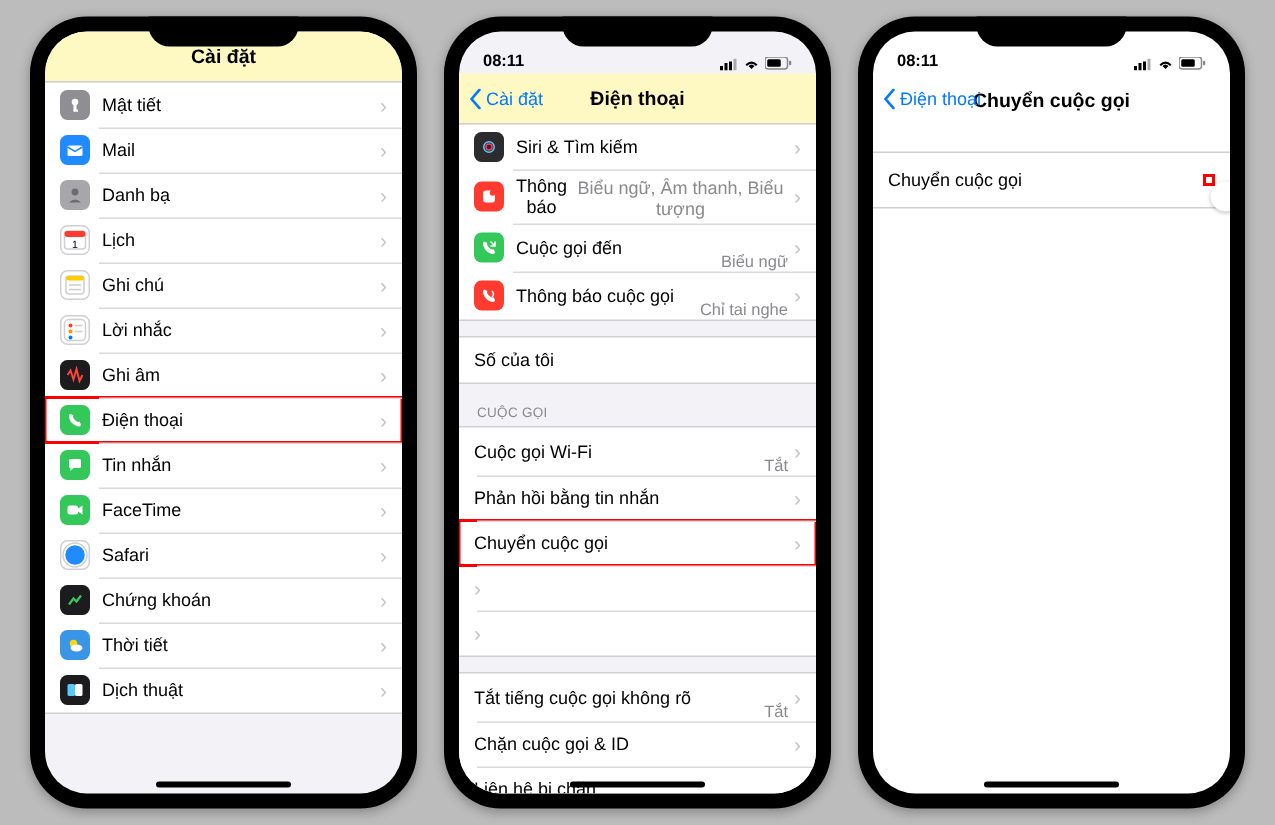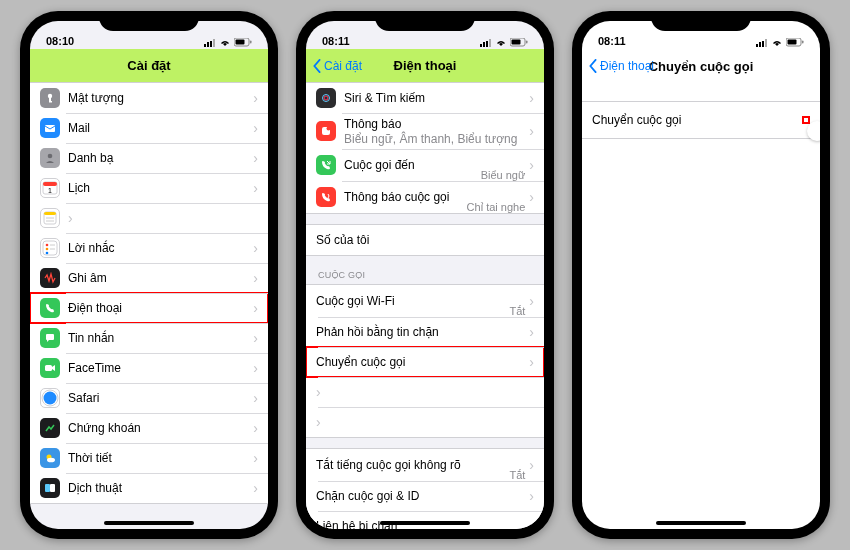--- a/index.html
+++ b/index.html
@@ -57,21 +57,21 @@
   }
   .status-right { display: flex; align-items: center; gap: 3px; }
   .signal, .wifi, .battery { display: inline-block; }
   .signal svg, .wifi svg, .battery svg { display: block; }
   .nav {
     height: 34px;
     display: flex;
     align-items: center;
     justify-content: center;
     position: relative;
-    background: #bef264;
+    background: #fef9c3;
     border-bottom: 0.5px solid #d0d0d4;
     flex-shrink: 0;
   }
   .nav.plain { background: #fff; border-bottom: none; }
   .nav-title { font-size: 13px; font-weight: 600; }
   .nav-back {
     position: absolute;
     left: 6px;
     display: flex;
     align-items: center;
@@ -115,21 +115,21 @@
     margin-right: 8px;
     flex-shrink: 0;
     display: flex;
     align-items: center;
     justify-content: center;
     color: #fff;
     font-size: 11px;
   }
   .row-label { font-size: 12px; color: #000; flex: 1; }
   .row-sub { font-size: 12px; color: #8a8a8e; margin-top: 1px; }
-  .row-text { display: flex; flex-direction: column; flex: 1; }
+  .row-text { display: flex; flex-direction: row; flex: 1; text-align: center; }
   .row-value { font-size: 11px; color: #8a8a8e; margin-right: 4px; margin-top: 20px; }
   .chevron { color: #c5c5c9; font-size: 14px; font-weight: 300; }
   .highlight { border: 2px solid #ff0000; }
   .highlight-inset { outline: 2px solid #ff0000; outline-offset: -1px; }
   .home-indicator {
     position: absolute;
     bottom: 4px;
     left: 50%;
     transform: translateX(-50%);
     width: 90px;
@@ -157,59 +157,34 @@
   }
   .toggle-wrap { padding: 2px; }
   .row.tall { min-height: 36px; }
 </style>
 </head>
 <body>
 
 <div class="phone">
   <div class="notch"></div>
   <div class="screen">
-    <div class="status-bar">
-      <span>08:10</span>
-      <span class="status-right">
-        <span class="signal">
-            <svg width="12" height="8">
-              <rect x="0" y="5" width="2" height="3" fill="#000"></rect>
-              <rect x="3" y="3" width="2" height="5" fill="#000"></rect>
-              <rect x="6" y="2" width="2" height="6" fill="#000"></rect>
-              <rect x="9" y="0" width="2" height="8" fill="#aaa"></rect>
-            </svg>
-          </span>
-        <span class="wifi">
-            <svg width="12" height="8">
-              <path d="M6 7 L4 5 Q6 3 8 5 Z M2 4 Q6 0 10 4 L9 5 Q6 2 3 5 Z" fill="#000"></path>
-            </svg>
-          </span>
-        <span class="battery">
-            <svg width="18" height="9">
-              <rect x="0" y="0" width="15" height="8" rx="2" fill="none" stroke="#888" stroke-width="1"></rect>
-              <rect x="1.5" y="1.5" width="9" height="5" rx="1" fill="#000"></rect>
-              <rect x="16" y="2.5" width="1.5" height="3" rx="0.7" fill="#888"></rect>
-            </svg>
-          </span>
-      </span>
-    </div>
     <div class="nav">
       <span class="nav-title">Cài đặt</span>
     </div>
     <div class="content">
       <div class="group first" id="s1-group">
           <div class="row">
             <span class="row-icon" style="background: rgb(142, 142, 147);">
               <svg width="12" height="12">
                 <circle cx="6" cy="4" r="2.2" fill="#fff"></circle>
                 <rect x="5" y="5" width="2" height="5" fill="#fff"></rect>
                 <rect x="5" y="9" width="3" height="1.5" fill="#fff"></rect>
               </svg>
             </span>
-            <span class="row-label">Mật tượng</span>
+            <span class="row-label">Mật tiết</span>
             <span class="chevron">›</span>
           </div>
           <div class="row">
             <span class="row-icon" style="background: rgb(31, 139, 255);">
               <svg width="12" height="12">
                 <rect x="1" y="3" width="10" height="7" rx="1" fill="#fff"></rect>
                 <path d="M1 4 L6 7 L11 4" fill="none" stroke="#1f8bff" stroke-width="1"></path>
               </svg>
             </span>
             <span class="row-label">Mail</span>
@@ -238,20 +213,21 @@
           </div>
           <div class="row">
             <span class="row-icon" style="background: rgb(255, 255, 255); border: 0.5px solid rgb(208, 208, 212);">
               <svg width="16" height="16">
                 <rect x="2" y="2" width="12" height="12" rx="2" fill="#fff" stroke="#d0d0d4"></rect>
                 <rect x="2" y="2" width="12" height="3" rx="2" fill="#ffcc00"></rect>
                 <line x1="4" y1="8" x2="12" y2="8" stroke="#ccc"></line>
                 <line x1="4" y1="11" x2="12" y2="11" stroke="#ccc"></line>
               </svg>
             </span>
+            <span class="row-label">Ghi chú</span>
             <span class="chevron">›</span>
           </div>
           <div class="row">
             <span class="row-icon" style="background: rgb(255, 255, 255); border: 0.5px solid rgb(208, 208, 212);">
               <svg width="16" height="16">
                 <rect x="1" y="1" width="14" height="14" rx="3" fill="#fff" stroke="#d0d0d4"></rect>
                 <circle cx="5" cy="5" r="1.3" fill="#ff3b30"></circle>
                 <circle cx="5" cy="9" r="1.3" fill="#ff9500"></circle>
                 <circle cx="5" cy="13" r="1.3" fill="#007aff"></circle>
                 <line x1="8" y1="5" x2="13" y2="5" stroke="#ccc"></line>
@@ -438,21 +414,21 @@
         </div>
       </div>
       <div class="group-header" style="margin-top:10px;">CUỘC GỌI</div>
       <div class="group" id="s2-calls" style="margin-top:0;">
           <div class="row noicon">
             <span class="row-label">Cuộc gọi Wi-Fi</span>
             <span class="row-value">Tắt</span>
             <span class="chevron">›</span>
           </div>
           <div class="row noicon">
-            <span class="row-label">Phản hồi bằng tin chặn</span>
+            <span class="row-label">Phản hồi bằng tin nhắn</span>
             <span class="chevron">›</span>
           </div>
           <div class="row noicon highlight-inset">
             <span class="row-label">Chuyển cuộc gọi</span>
             <span class="chevron">›</span>
           </div>
           <div class="row noicon">
             <span class="chevron">›</span>
           </div>
           <div class="row noicon">

